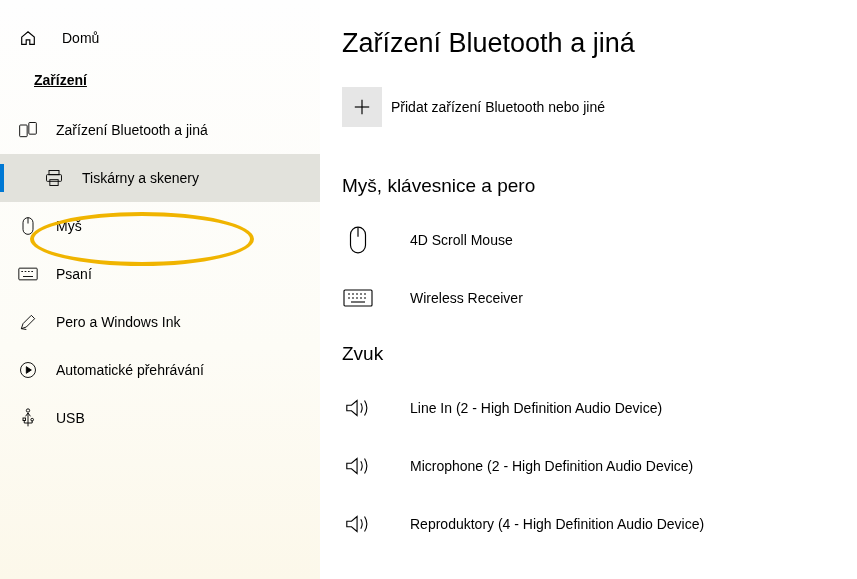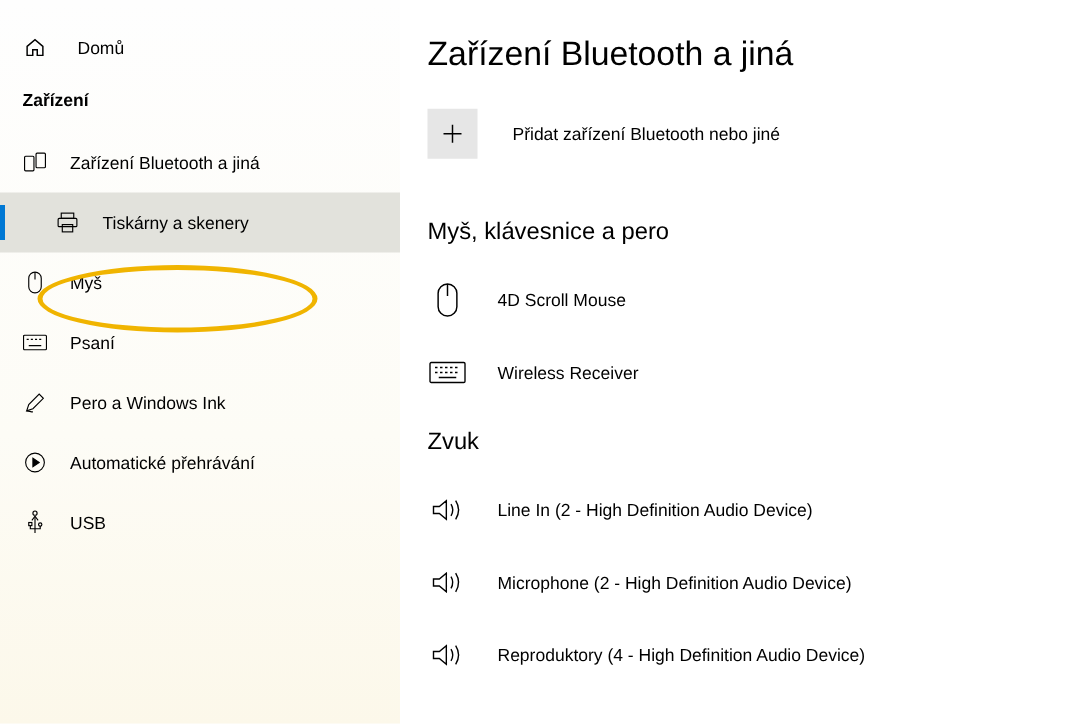--- a/index.html
+++ b/index.html
@@ -4,36 +4,36 @@
 <style>
   * { box-sizing: border-box; margin: 0; padding: 0; }
   html, body { width: 857px; height: 579px; font-family: "Segoe UI", sans-serif; background: #fff; overflow: hidden; }
   .app { display: flex; width: 100%; height: 100%; }
   .sidebar { width: 320px; height: 100%; background: linear-gradient(180deg, #fefefe 0%, #fdfcf6 60%, #fcf8ea 100%); padding-top: 28px; position: relative; }
   .home-row { display: flex; align-items: center; gap: 24px; padding: 0 18px 24px 18px; cursor: pointer; }
   .home-row span.lbl { font-size: 14px; color: #000; }
   .search-wrap { margin: 0 14px 20px 14px; position: relative; }
   .search-input { width: 100%; height: 32px; border: 1px solid #959595; background: transparent; padding: 0 34px 0 10px; font-size: 14px; font-style: italic; color: #666; outline: none; }
   .search-wrap .sicon { position: absolute; right: 10px; top: 7px; }
-  .section-title { font-weight: 600; font-size: 14px; padding: 0 18px 18px 18px; }
+  .section-title { font-weight: 600; font-size: 14px; padding: 0 18px 18px 34px; text-decoration: underline; }
   .nav-list { list-style: none; }
   .nav-item { display: flex; align-items: center; gap: 18px; height: 48px; padding: 0 18px; cursor: pointer; position: relative; }
   .nav-item.selected { background: #e2e2dc; padding-left: 44px; }
   .nav-item.selected::before { content: ""; position: absolute; left: 0; top: 10px; bottom: 10px; width: 4px; background: #0078d4; }
   .nav-item .lbl { font-size: 14px; color: #000; }
   .icon { display: inline-flex; align-items: center; justify-content: center; width: 20px; height: 20px; }
   .highlight-ellipse { position: absolute; left: 30px; top: 212px; width: 224px; height: 54px; border: 4px solid #f0b400; border-radius: 50%; pointer-events: none; }
 
   .main { flex: 1; padding: 28px 0 0 22px; overflow: hidden; }
   .page-title { font-size: 27px; font-weight: 350; margin-bottom: 28px; }
-  .add-row { display: flex; align-items: center; gap: 28px; margin-bottom: 44px; cursor: pointer; }
+  .add-row { display: flex; align-items: center; gap: 9px; margin-bottom: 44px; cursor: pointer; }
   .add-tile { width: 40px; height: 40px; background: #e6e6e6; display: flex; align-items: center; justify-content: center; }
   .add-label { font-size: 14px; }
   .section-head { font-size: 19px; font-weight: 400; margin-bottom: 14px; margin-top: 48px; }
-  .device-row { display: flex; align-items: center; gap: 24px; height: 58px; cursor: pointer; }
+  .device-row { display: flex; align-items: center; gap: 36px; height: 58px; cursor: pointer; }
   .device-row .dicon { width: 32px; display: flex; justify-content: center; }
   .device-row .dname { font-size: 14px; }
   .zvuk { margin-top: 16px; }
   svg { display: block; }
 </style>
 </head>
 <body>
 
 <div class="app">
 

